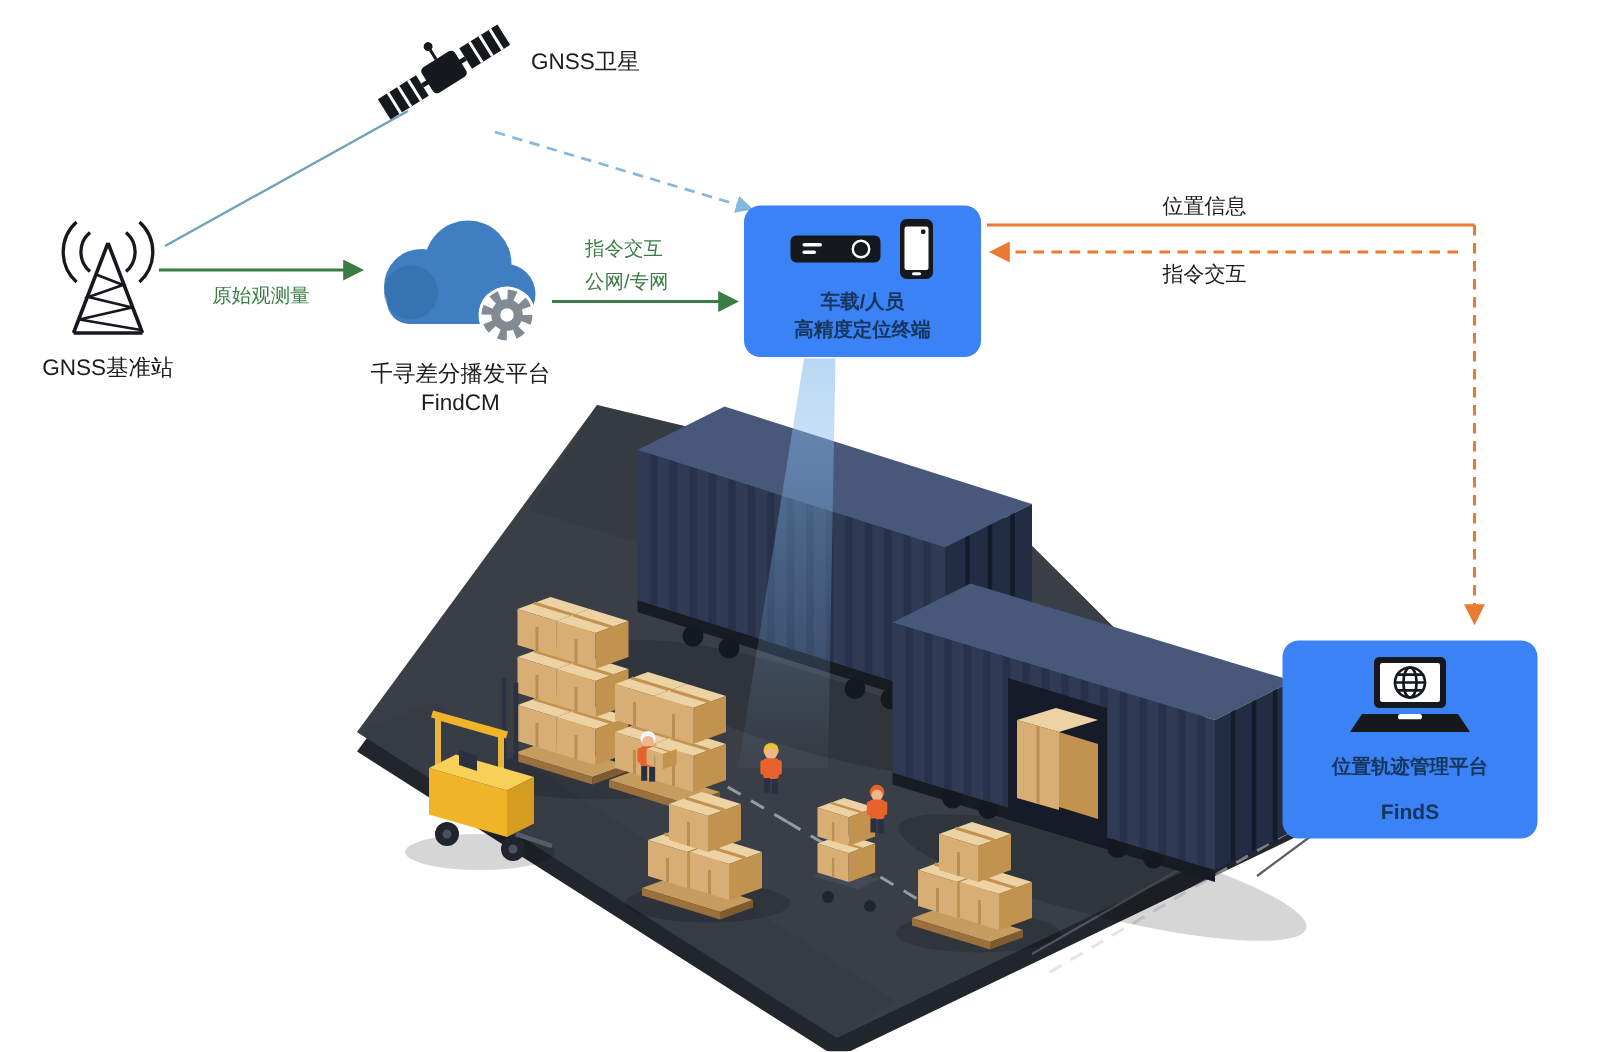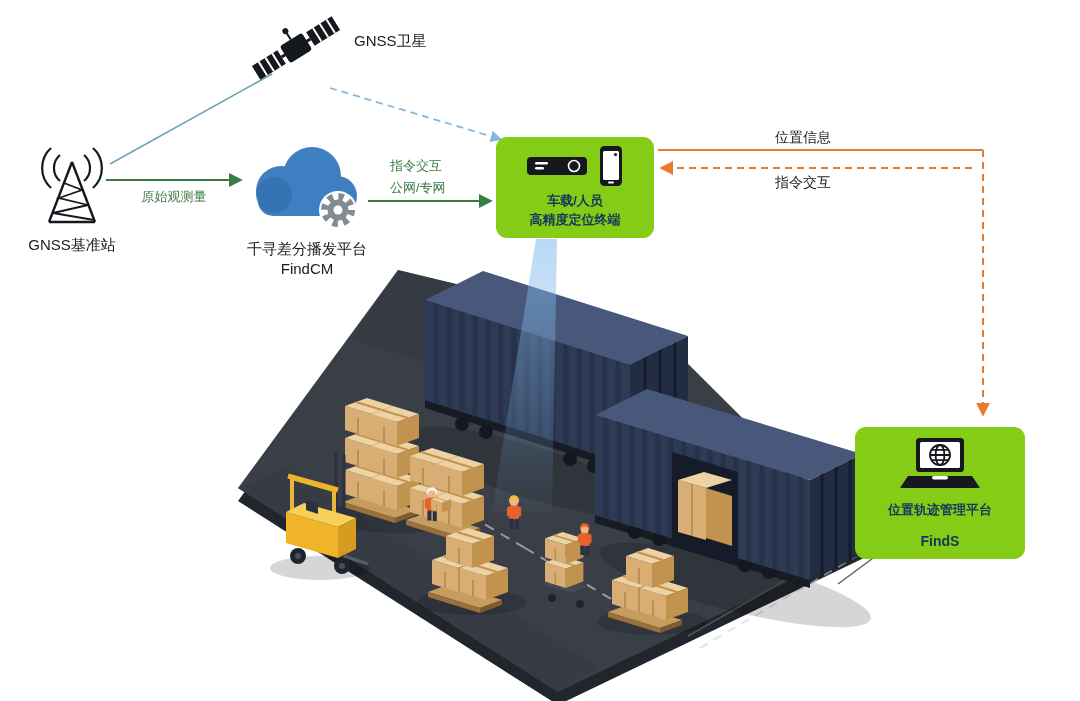--- a/index.html
+++ b/index.html
@@ -8,21 +8,21 @@
     font-family:"Liberation Sans", sans-serif; overflow:hidden;
   }
   svg.layer { position:absolute; left:0; top:0; z-index:0; }
   .lbl { position:absolute; z-index:2; color:#1c1c1c; white-space:nowrap; }
   .lbl.center { text-align:center; white-space:normal; }
   .lbl-green { color:#3a7d44; font-size:13px; }
   .lbl-black { font-size:14px; }
   .lbl-name { font-size:15px; font-weight:400; }
   .lbl-plain { font-size:15px; }
   .card {
-    position:absolute; z-index:3; background:#84cc16; border-radius:11px;
+    position:absolute; z-index:3; background:#3b82f6; border-radius:11px;
     display:flex; flex-direction:column; align-items:center; justify-content:center;
     color:#16365c; font-weight:700;
   }
   .card .card-line { font-size:13px; line-height:1.45; }
   .card .card-product { font-size:14px; margin-top:13px; }
   #terminal-card { left:496px; top:137px; width:158px; height:101px; }
   #terminal-card .icons-row { display:flex; align-items:center; gap:10px; margin-bottom:5px; }
   #finds-card { left:855px; top:427px; width:170px; height:132px; }
   #finds-card .laptop-wrap { margin-bottom:4px; }
   .w-helmet { fill: var(--helmet,#f2c12e); }

